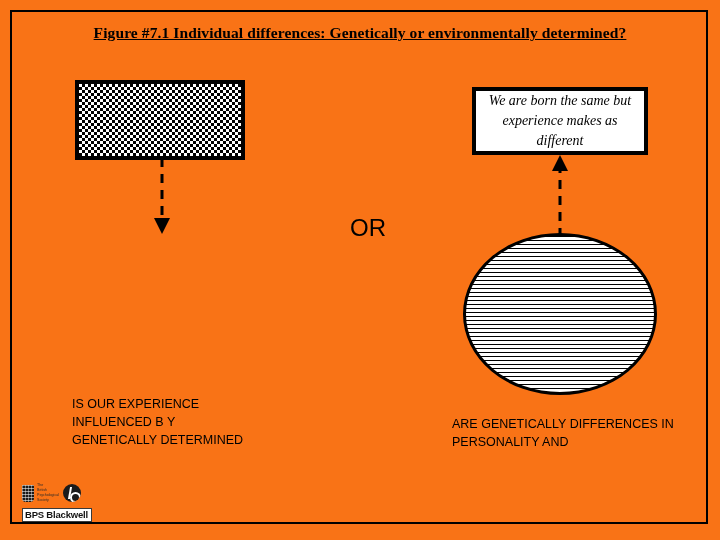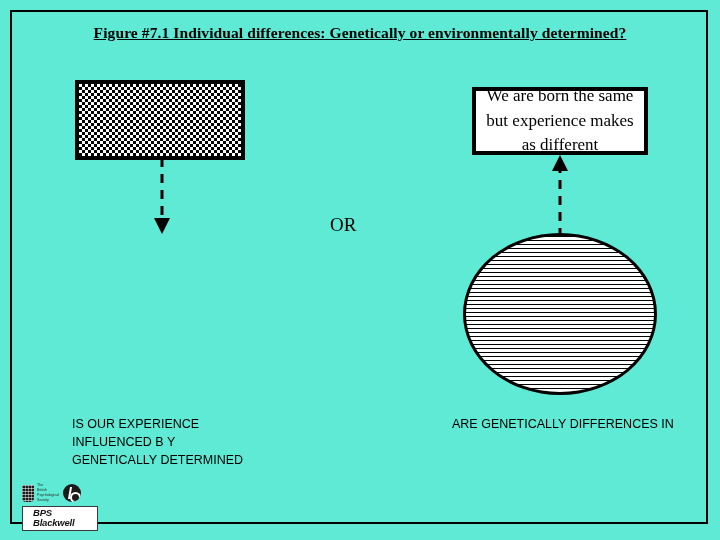--- a/index.html
+++ b/index.html
@@ -4,21 +4,21 @@
 <style>
   html, body {
     margin: 0;
     padding: 0;
     background: #ffffff;
   }
   #slide {
     position: relative;
     width: 720px;
     height: 540px;
-    background: #5eead4;
+    background: #f97316;
     overflow: hidden;
     font-family: "Liberation Serif", serif;
   }
   
   #frame {
     position: absolute;
     left: 10px;
     top: 10px;
     width: 698px;
     height: 514px;
@@ -66,34 +66,35 @@
     border: 4px solid #000000;
     box-sizing: border-box;
     background: #ffffff;
     display: flex;
     align-items: center;
     justify-content: center;
     text-align: center;
   }
   #statement-box .txt {
     font-family: "Liberation Serif", serif;
-    font-size: 17px;
+    font-style: italic;
+    font-size: 14px;
     line-height: 1.45;
     color: #000000;
     padding: 0 8px;
   }
   
   #or-label {
     position: absolute;
     left: 330px;
     top: 214px;
     width: 56px;
-    text-align: left;
-    font-family: Liberation Serif, serif;
-    font-size: 19px;
+    text-align: right;
+    font-family: Liberation Sans, sans-serif;
+    font-size: 24px;
     color: #000000;
   }
   
   .circle {
     position: absolute;
     border-radius: 50%;
     box-sizing: border-box;
     border: 3px solid #000000;
   }
   #circle-left {
@@ -134,21 +135,21 @@
   #connector-left { left: 140px; top: 158px; }
   #connector-right { left: 538px; top: 155px; }
   
   .question {
     position: absolute;
     font-family: "Liberation Sans", sans-serif;
     font-size: 12.5px;
     line-height: 1.42;
     color: #000000;
   }
-  #question-left { left: 72px; top: 416px; width: 220px; }
+  #question-left { left: 72px; top: 396px; width: 220px; }
   #question-right { left: 452px; top: 416px; width: 250px; }
   
   #logo {
     position: absolute;
     left: 22px;
     top: 482px;
     width: 76px;
     height: 40px;
   }
   #logo-top {
@@ -204,28 +205,27 @@
     height: 7px;
     border: 2px solid #ffffff;
     border-radius: 50%;
     background: transparent;
   }
   #logo-wordmark {
     margin-top: 2px;
     display: inline-block;
     background: #ffffff;
     border: 1px solid #3a3a3a;
-    padding: 1px 3px 1px 10px;
+    padding: 1px 3px 1px 2px;
     font-family: "Liberation Sans", sans-serif;
     font-size: 9.5px;
     font-weight: bold;
     color: #141414;
     letter-spacing: -0.2px;
     line-height: 1.1;
-    font-style: italic;
   }
 </style>
 </head>
 <body>
 
 <div id="slide">
 
   <div id="frame"></div>
 
   <div id="title">Figure #7.1 Individual differences: Genetically or environmentally determined?</div>
@@ -252,20 +252,21 @@
   <div id="circle-right" class="circle"></div>
 
   <div id="question-left" class="question">
     <div>IS OUR EXPERIENCE</div>
     <div>INFLUENCED B Y</div>
     <div>GENETICALLY DETERMINED</div>
   </div>
 
   <div id="question-right" class="question">
     <div>ARE GENETICALLY DIFFERENCES IN</div>
+    <div>PERSONALITY AND</div>
   </div>
 
   <div id="logo">
     <div id="logo-top">
       <div id="logo-crest"></div>
       <div id="logo-bps-words">
         <div>The</div>
         <div>British</div>
         <div>Psychological</div>
         <div>Society</div>

